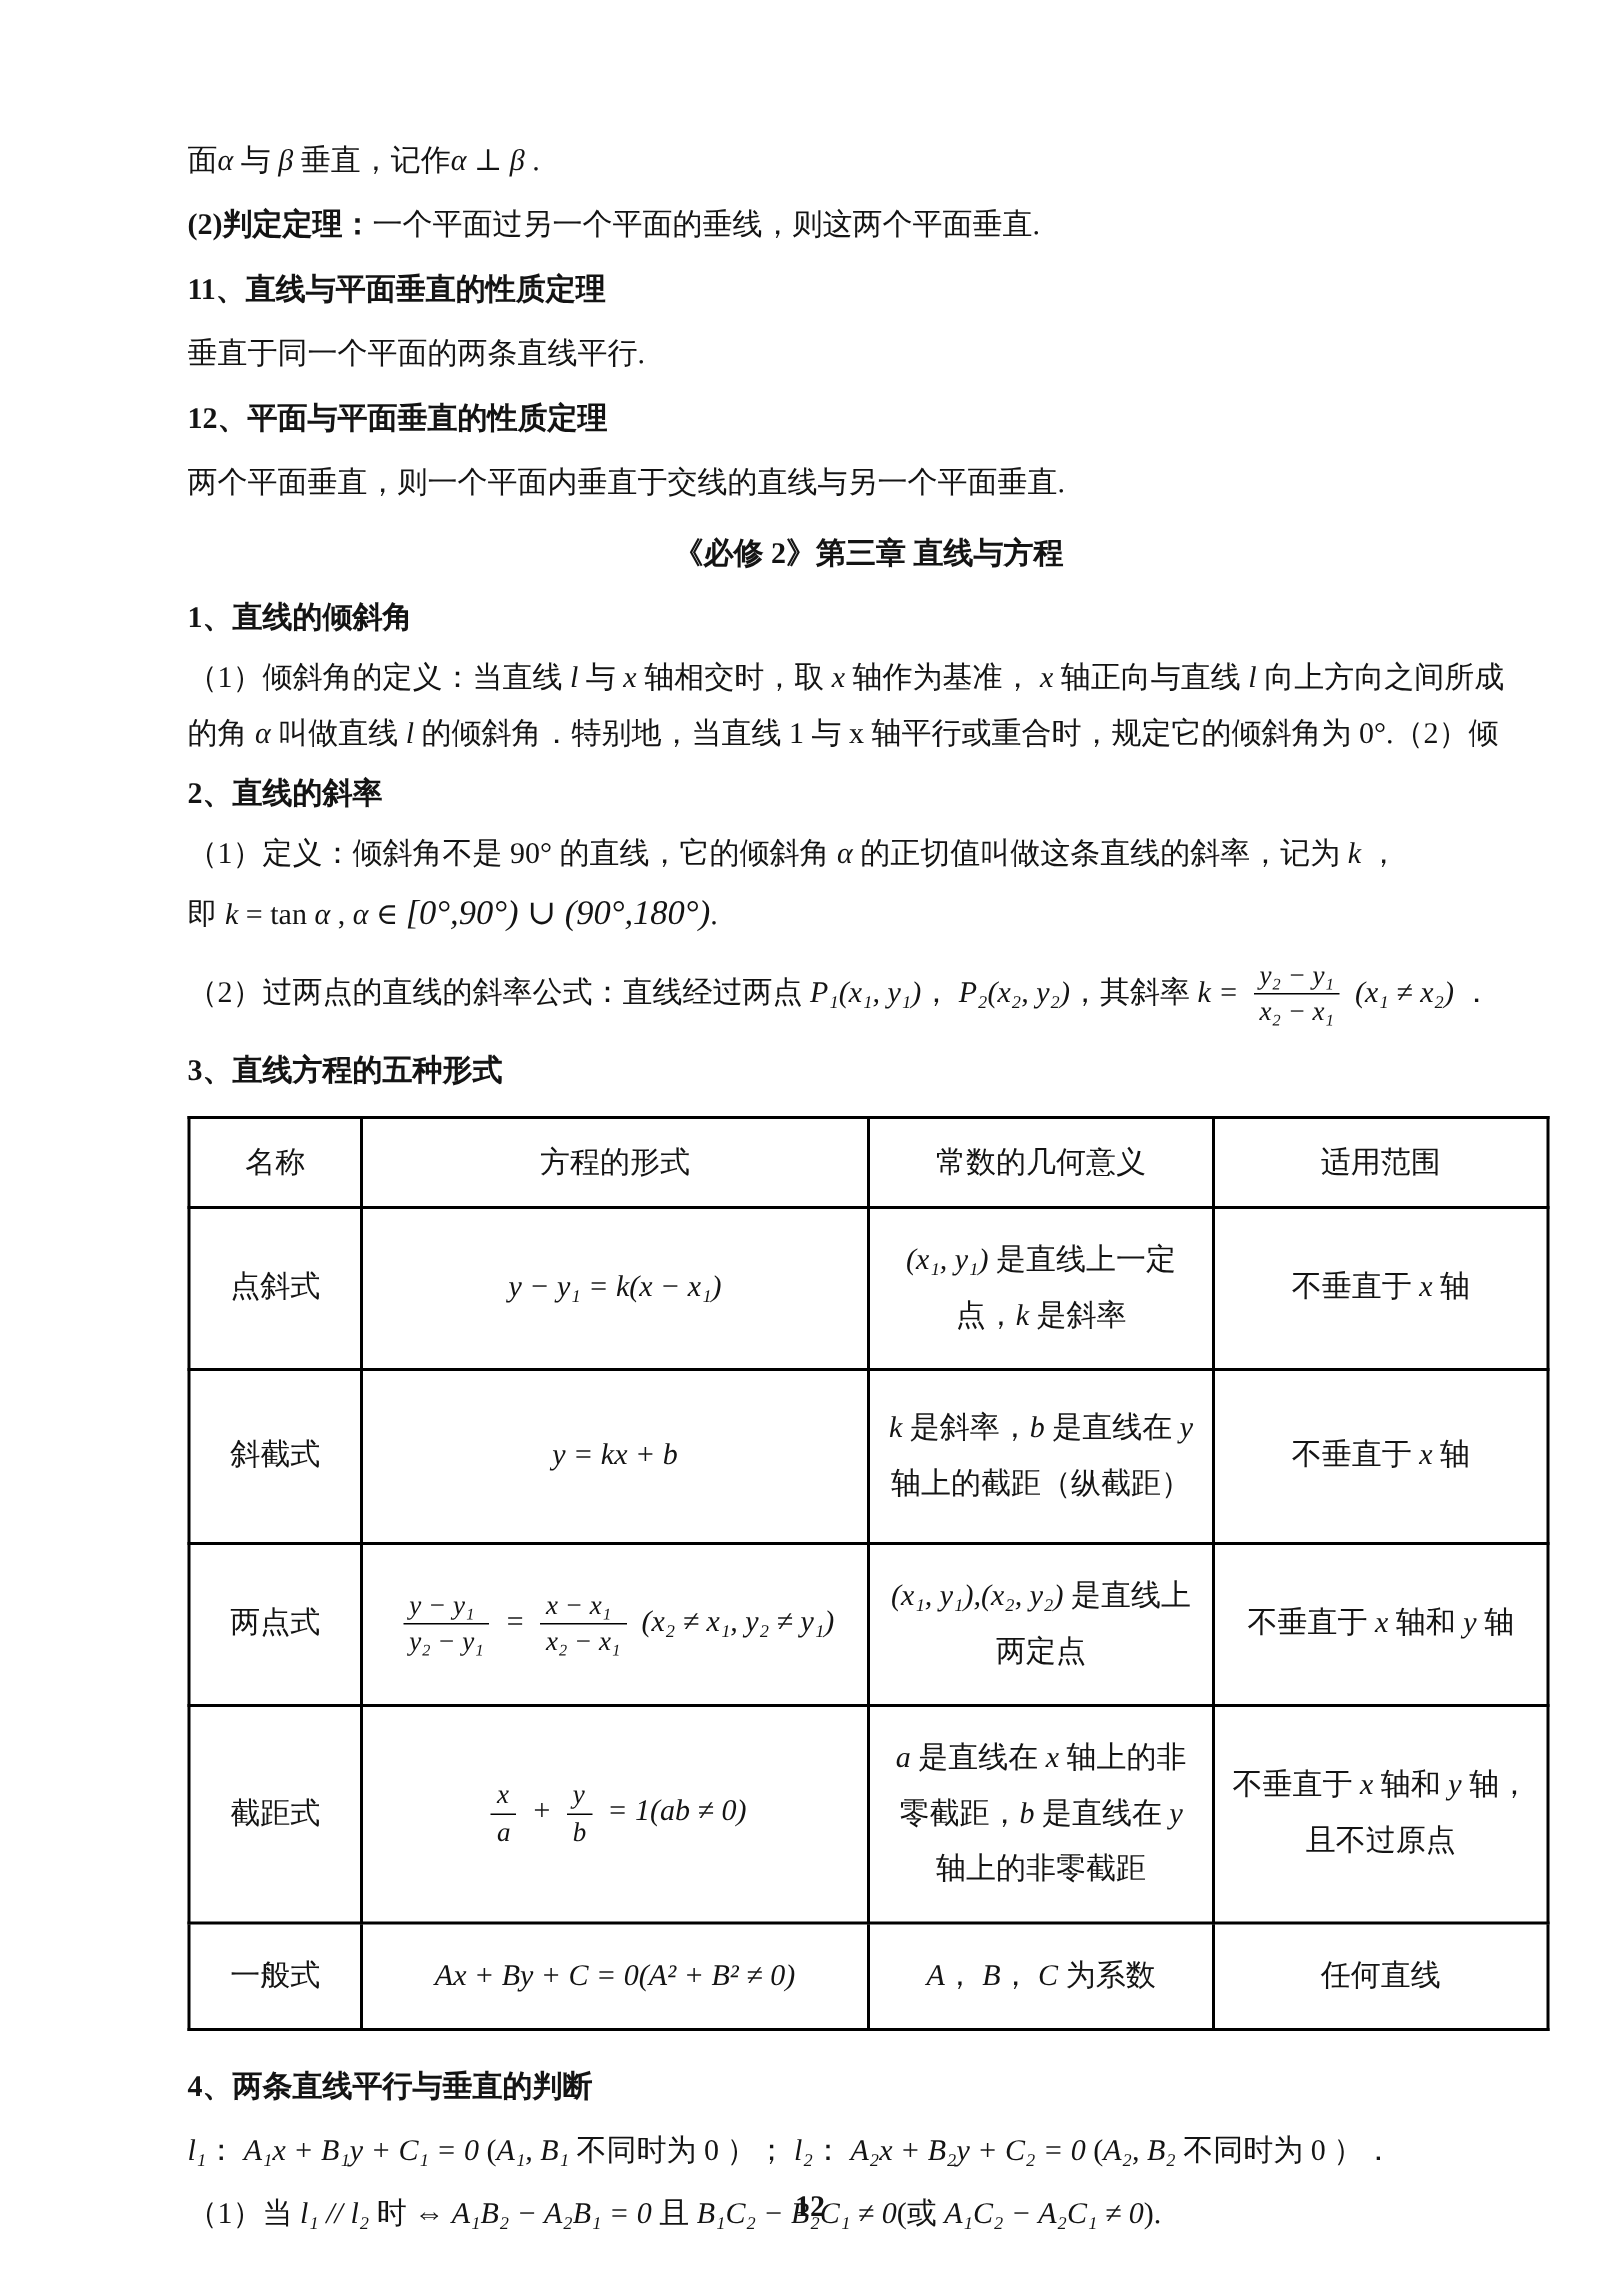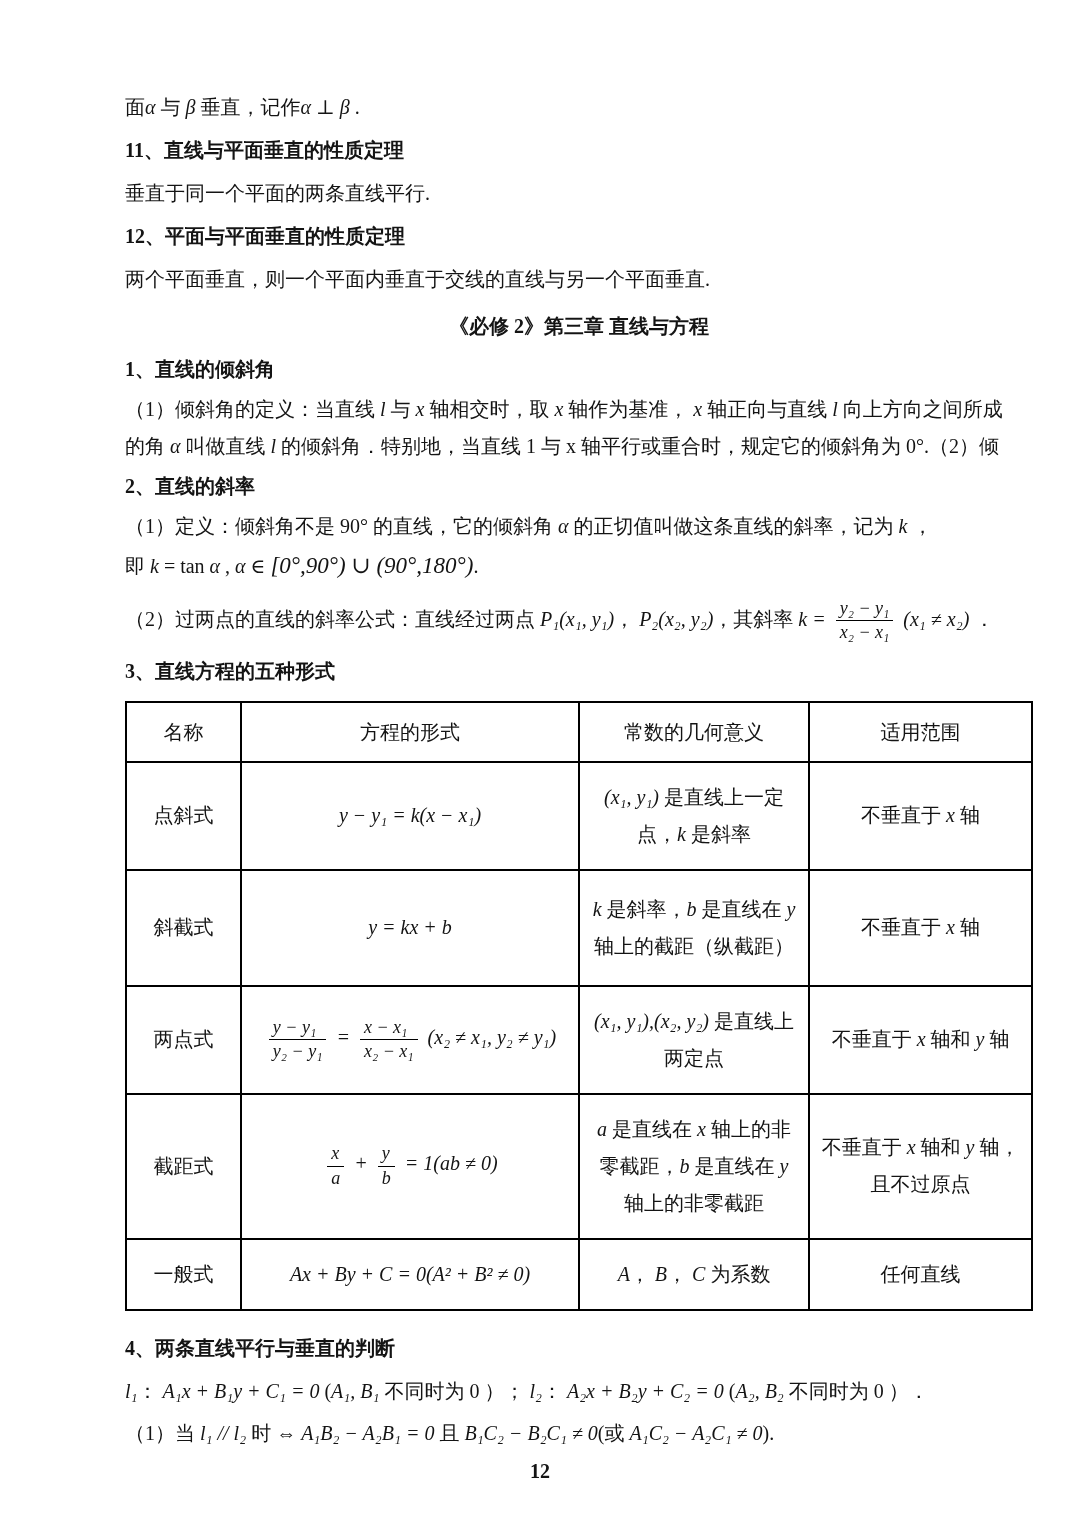--- a/index.html
+++ b/index.html
@@ -48,20 +48,21 @@
     position:absolute; left:0; right:0; bottom:44px;
     text-align:center; font-weight:700; font-size:20px;
   }
 </style>
 </head>
 <body>
 
 <div class="page">
 
   <p class="line"><span class="cn">面</span><span class="m">α</span><span class="cn"> 与 </span><span class="m">β</span><span class="cn"> 垂直，记作</span><span class="m">α ⊥ β</span><span class="cn"> .</span></p>
+  <p class="line"><span class="b">(2)判定定理：</span><span class="cn">一个平面过另一个平面的垂线，则这两个平面垂直.</span></p>
   <p class="line heading">11、直线与平面垂直的性质定理</p>
   <p class="line">垂直于同一个平面的两条直线平行.</p>
   <p class="line heading">12、平面与平面垂直的性质定理</p>
   <p class="line">两个平面垂直，则一个平面内垂直于交线的直线与另一个平面垂直.</p>
 
   <p class="line chapter">《必修 2》第三章 直线与方程</p>
 
   <p class="line heading">1、直线的倾斜角</p>
   <p class="pline"><span class="cn">（1）倾斜角的定义：当直线 </span><span class="m">l</span><span class="cn"> 与 </span><span class="m">x</span><span class="cn"> 轴相交时，取 </span><span class="m">x</span><span class="cn"> 轴作为基准， </span><span class="m">x</span><span class="cn"> 轴正向与直线 </span><span class="m">l</span><span class="cn"> 向上方向之间所成</span></p>
   <p class="pline"><span class="cn">的角 </span><span class="m">α</span><span class="cn"> 叫做直线 </span><span class="m">l</span><span class="cn"> 的倾斜角．特别地，当直线 1 与 x 轴平行或重合时，规定它的倾斜角为 0°.（2）倾</span></p>

